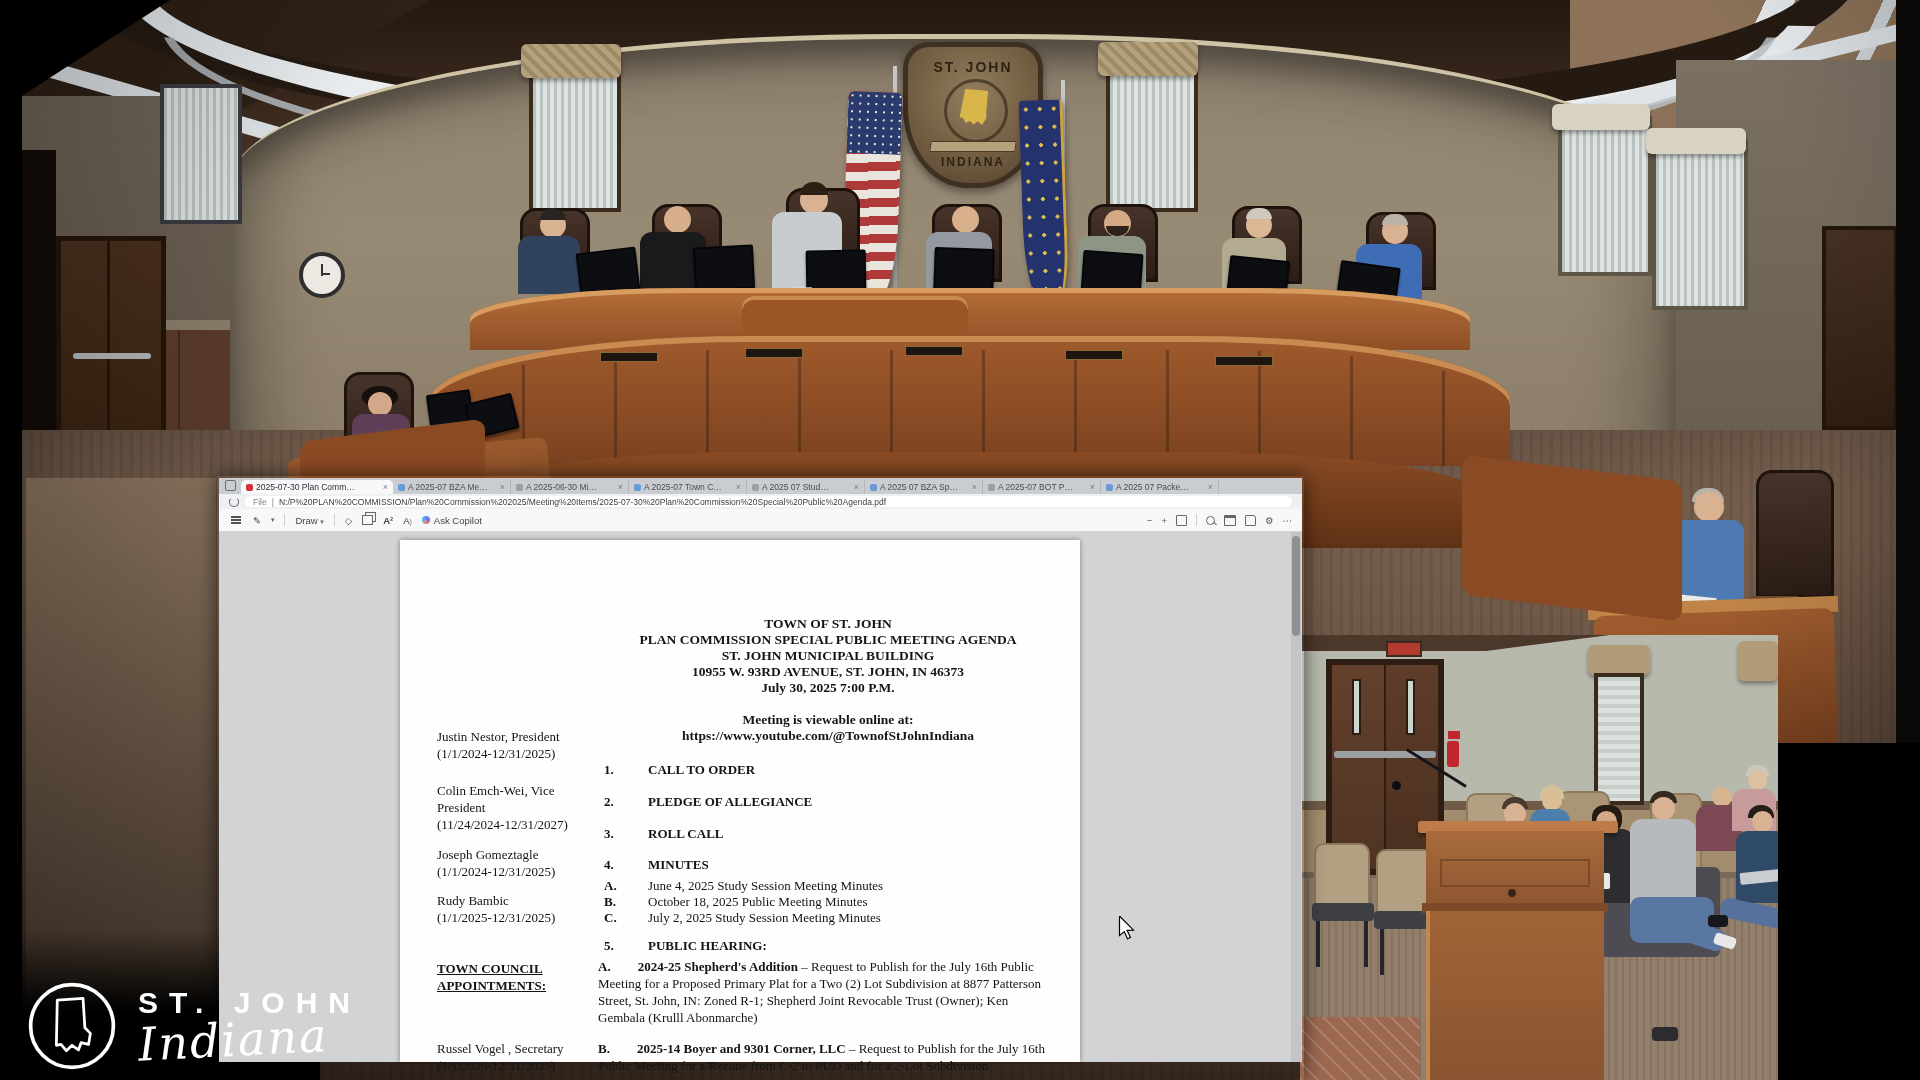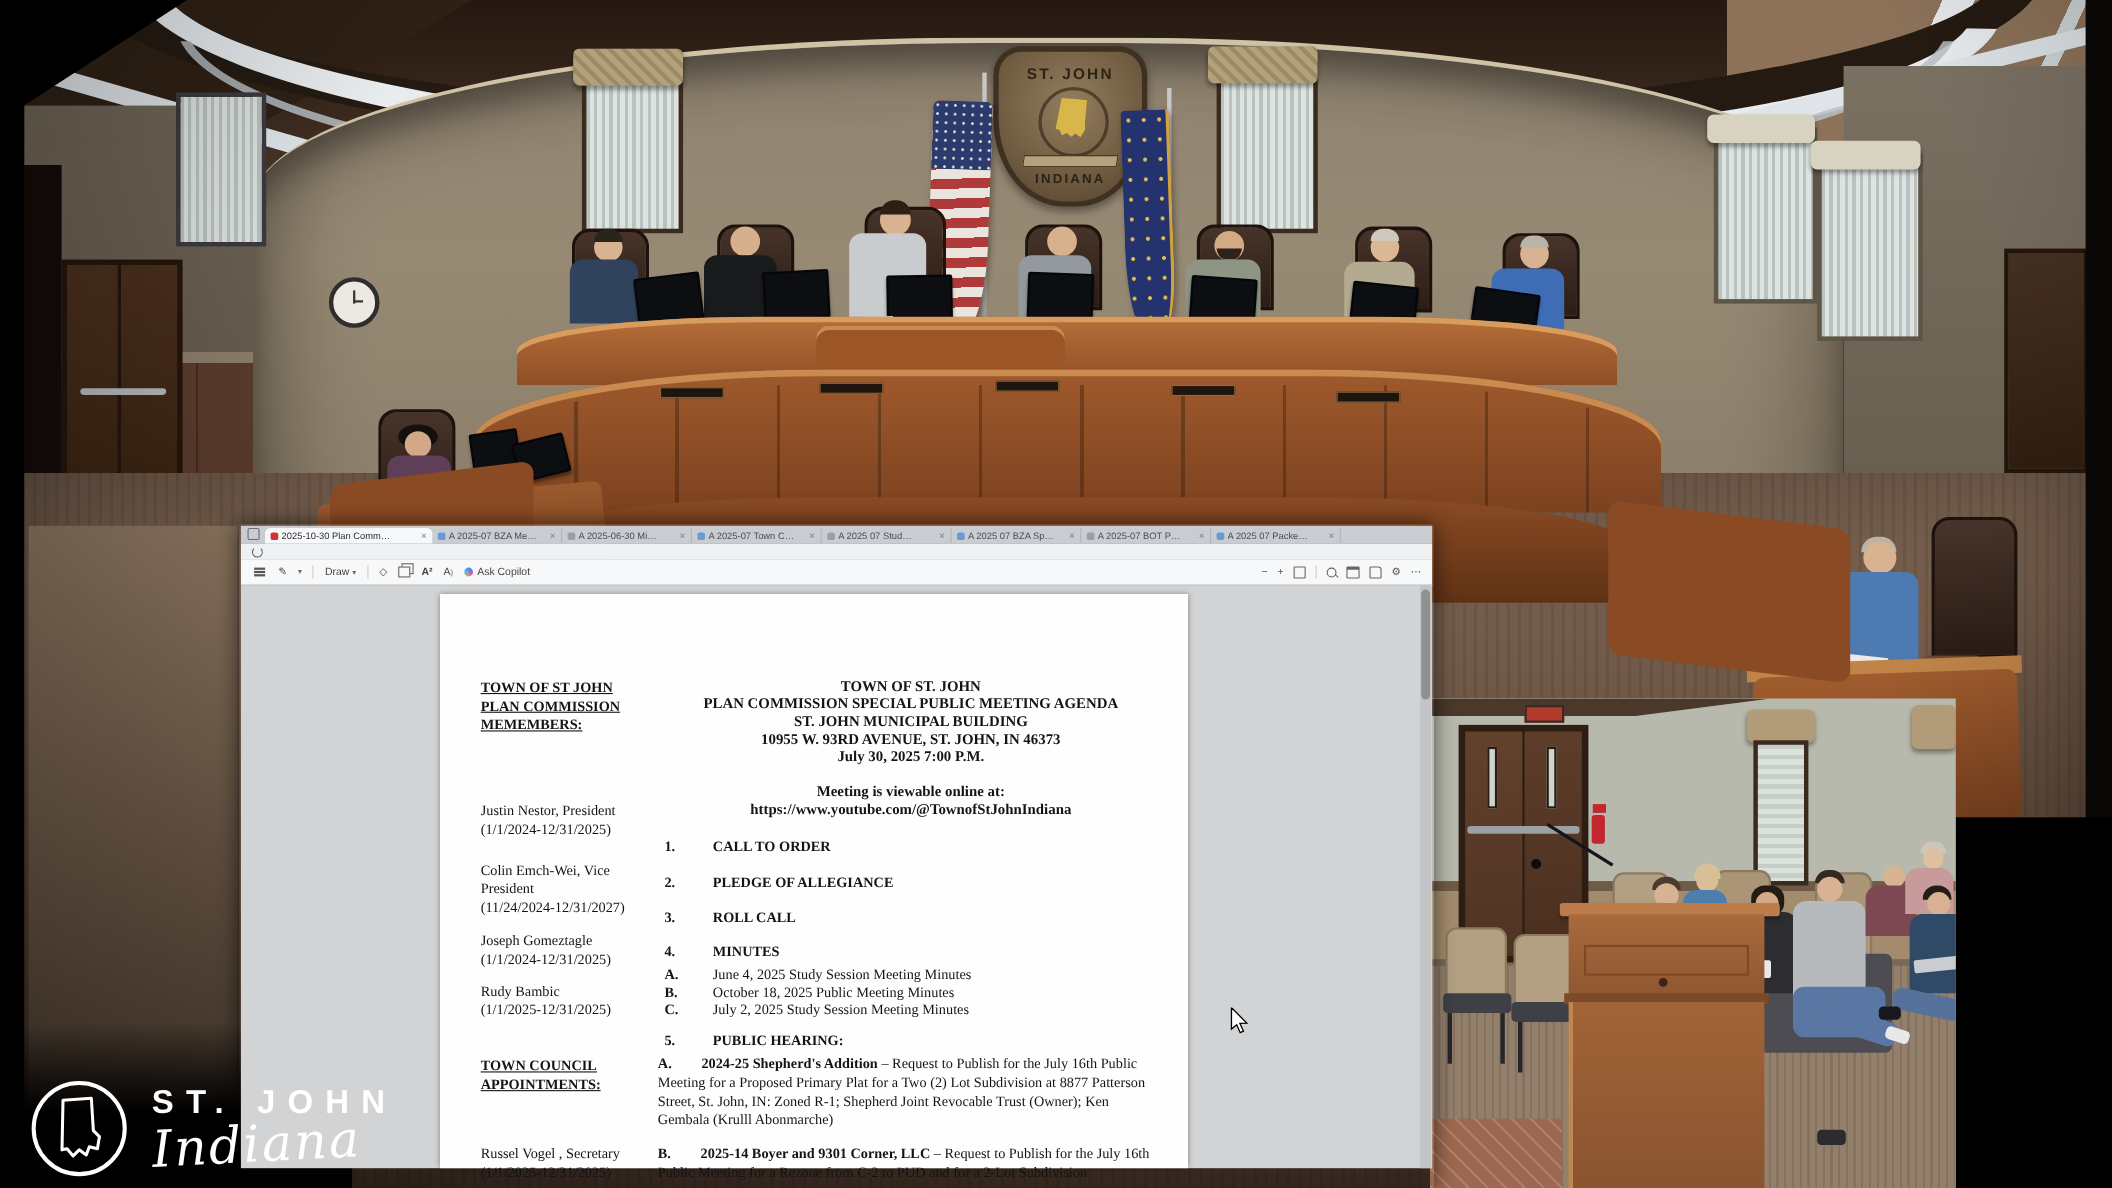--- a/index.html
+++ b/index.html
@@ -294,21 +294,21 @@
     <div class="abs" style="left:122px;top:268px;width:186px;height:10px;background:#7c4a28"></div>
     <div class="abs" style="left:126px;top:276px;width:178px;height:169px;background:linear-gradient(#a16437,#8a5430);border-left:4px solid #c08850;box-sizing:border-box"></div>
   </div>
 
   <div class="winshadow"></div>
 
   <div class="tabs">
     <span class="tsq"></span>
     <div class="tab active">
       <span class="fav" style="background:#d13438"></span>
-      <span class="tttl">2025-10-30 Plan Comm…</span>
+      <span class="tttl">2025-07-30 Plan Comm…</span>
       <span class="tx">×</span>
     </div>
     <div class="tab">
         <span class="fav" style="background:#6a9ad6"></span>
         <span class="tttl">A 2025-07 BZA Me…</span>
         <span class="tx">×</span>
       </div>
     <div class="tab">
         <span class="fav" style="background:#9aa0a6"></span>
         <span class="tttl">A 2025-06-30 Mi…</span>
@@ -336,20 +336,25 @@
       </div>
     <div class="tab">
         <span class="fav" style="background:#6a9ad6"></span>
         <span class="tttl">A 2025 07 Packe…</span>
         <span class="tx">×</span>
       </div>
   </div>
 
   <div class="abar">
     <span class="reload"></span>
+    <div class="urlpill">
+      <span class="udim">File</span>
+      <span class="udim">|</span>
+      <span>N:/P%20PLAN%20COMMISSION/Plan%20Commission%202025/Meeting%20Items/2025-07-30%20Plan%20Commission%20Special%20Public%20Agenda.pdf</span>
+    </div>
   </div>
 
   <div class="ptb">
     <span class="hamb"></span>
     <span>✎</span>
     <span class="carat">▾</span>
     <span class="tdiv"></span>
     <span><span>Draw</span> <span class="carat">▾</span></span>
     <span class="tdiv"></span>
     <span>◇</span>
@@ -380,25 +385,20 @@
 
   <div class="docLayer">
     <div class="hline" style="top:616px">TOWN OF ST. JOHN</div>
     <div class="hline" style="top:632px">PLAN COMMISSION SPECIAL PUBLIC MEETING AGENDA</div>
     <div class="hline" style="top:648px">ST. JOHN MUNICIPAL BUILDING</div>
     <div class="hline" style="top:664px">10955 W. 93RD AVENUE, ST. JOHN, IN 46373</div>
     <div class="hline" style="top:680px">July 30, 2025 7:00 P.M.</div>
     <div class="hline" style="top:712px">Meeting is viewable online at:</div>
     <div class="hline" style="top:728px">https://www.youtube.com/@TownofStJohnIndiana</div>
 
-    <div class="lblock lhead" style="top:616px">
-      <div>TOWN OF ST JOHN</div>
-      <div>PLAN COMMISSION</div>
-      <div>MEMEMBERS:</div>
-    </div>
     <div class="lblock" style="top:728px">
       <div>Justin Nestor, President</div>
         <div>(1/1/2024-12/31/2025)</div>
     </div>
     <div class="lblock" style="top:782px">
       <div>Colin Emch-Wei, Vice</div>
         <div>President</div>
         <div>(11/24/2024-12/31/2027)</div>
     </div>
     <div class="lblock" style="top:846px">

